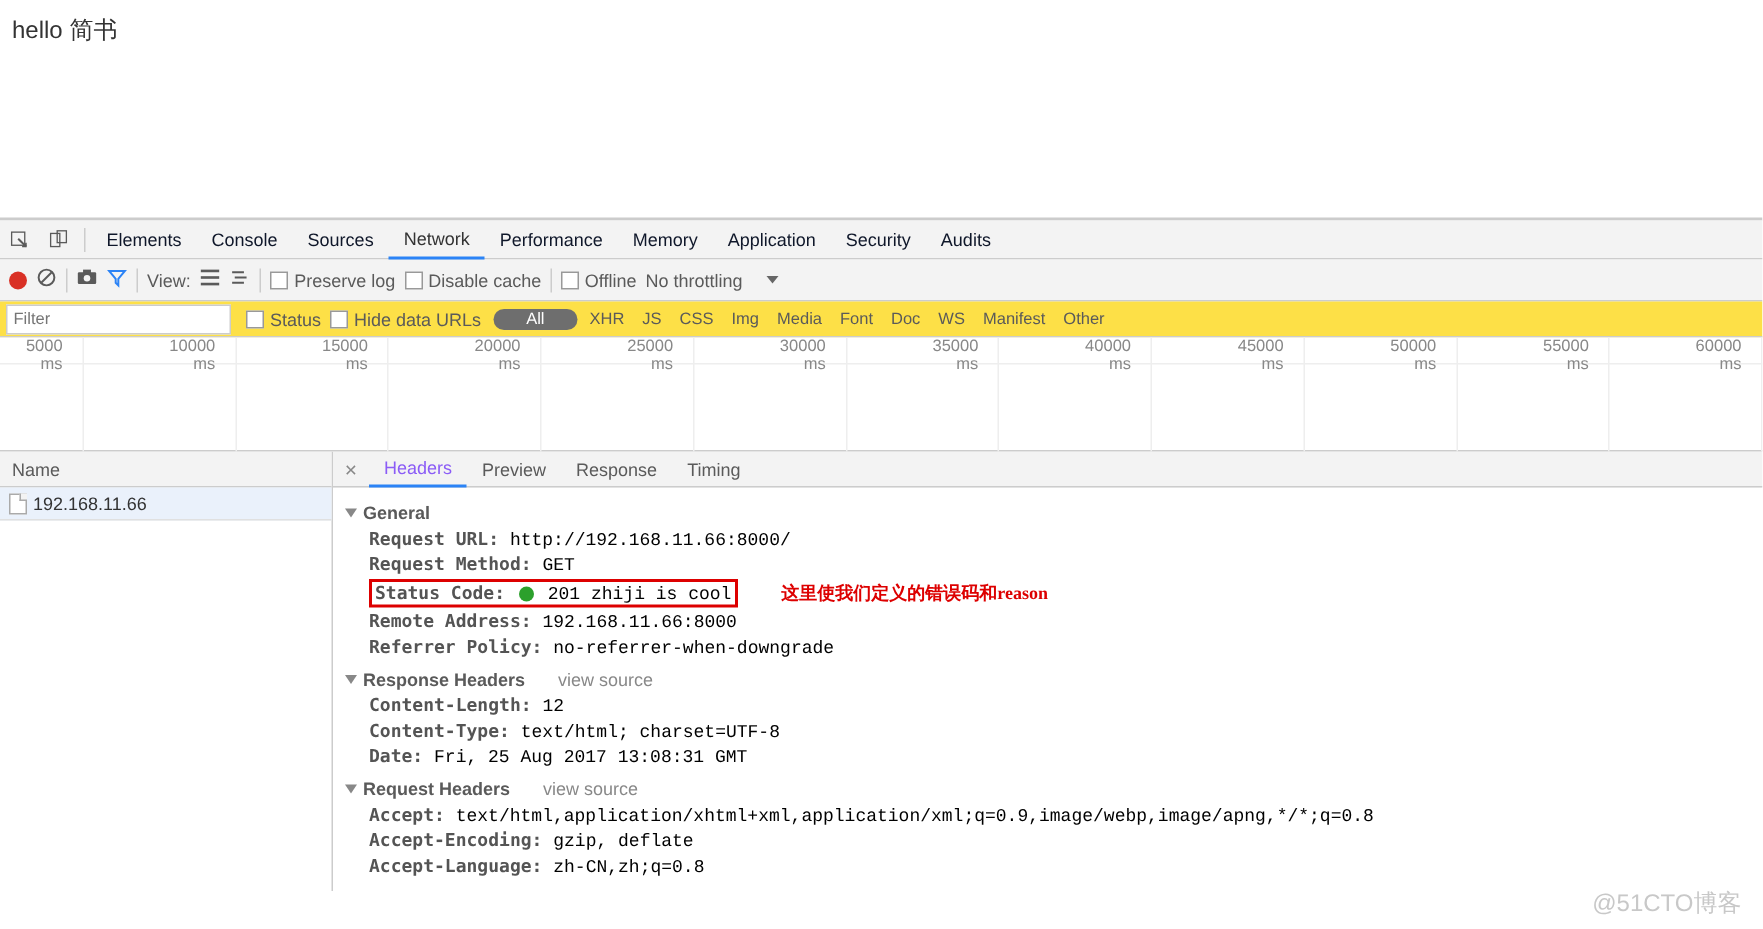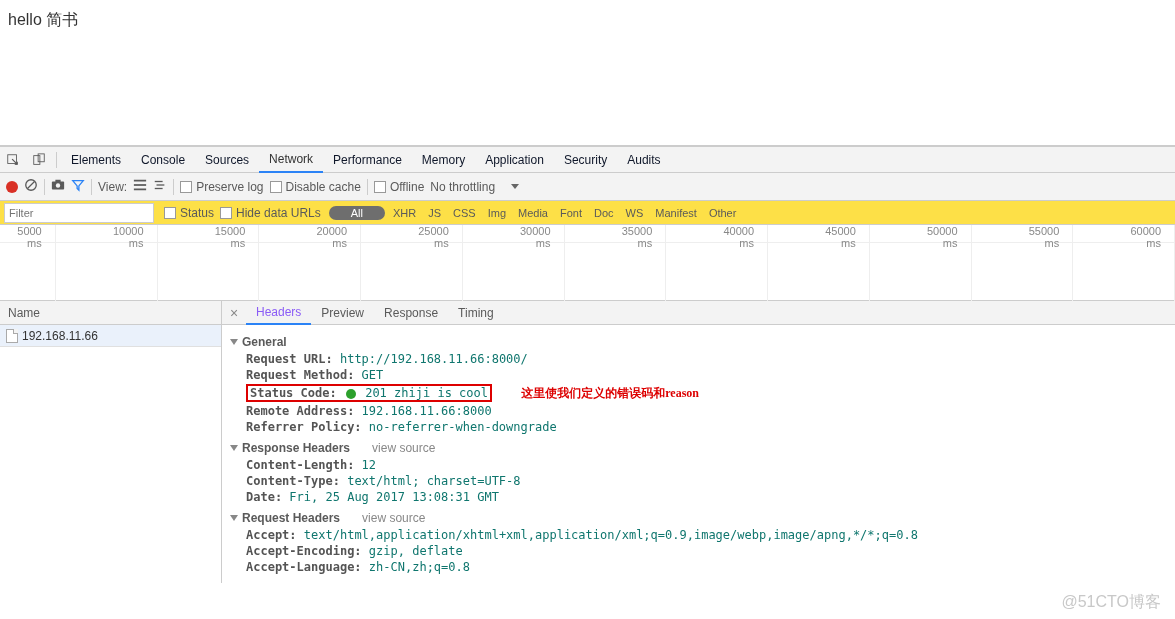--- a/index.html
+++ b/index.html
@@ -38,21 +38,21 @@
 .close-x { width: 24px; text-align: center; color: #888; cursor: pointer; font-size: 14px; }
 .dtab { padding: 0 10px; height: 24px; display: flex; align-items: center; color: #5a5a5a; cursor: pointer; }
 .dtab.active { color: #8b5cf6; border-bottom: 2px solid #2b83f6; }
 .detail-body { padding: 4px 6px 8px 6px; font-family: Consolas, Menlo, monospace; font-size: 12px; color: #333; }
 .sect-hdr { font-family: Arial, sans-serif; font-weight: bold; color: #5a5a5a; padding: 6px 0 2px 2px; display: flex; align-items: center; gap: 4px; }
 .tri { width: 0; height: 0; border-left: 4px solid transparent; border-right: 4px solid transparent; border-top: 6px solid #888; transform: rotate(0deg); }
 .tri.down { }
 .view-src { font-weight: normal; color: #888; margin-left: 18px; font-size: 12px; }
 .kv { padding: 1px 0 1px 18px; }
 .kv b { font-weight: bold; color: #545454; }
-.kv span.val { color: #0f766e; }
+.kv span.val { color: #000000; font-family: Liberation Mono, monospace; }
 .green-dot { width: 10px; height: 10px; border-radius: 50%; background: #2ca02c; display: inline-block; vertical-align: middle; margin: 0 2px 0 2px; }
 .status-box { display: inline-block; border: 2px solid #d00; padding: 0 2px; }
 .annot { color: #d00; font-family: SimSun, serif; font-weight: bold; margin-left: 22px; }
 .watermark { position: fixed; right: 14px; bottom: 6px; color: #c8c8c8; font-size: 16px; }
 .vsep { width: 1px; height: 16px; background: #ccc; }
 </style>
 </head>
 <body>
 
 <div class="page-content">

